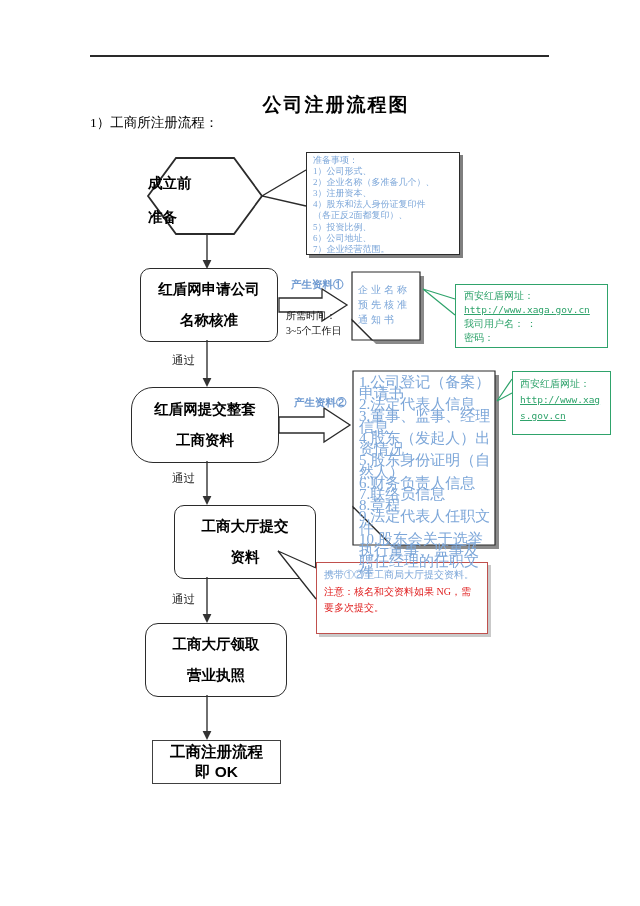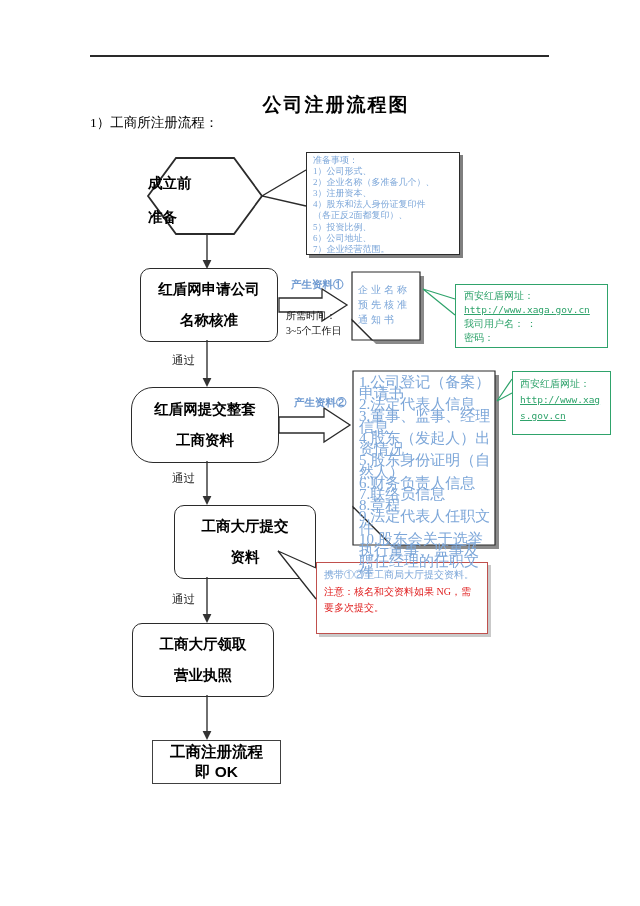--- a/index.html
+++ b/index.html
@@ -155,21 +155,21 @@
     <div>资料</div>
   </div>
 
   <div class="abs notebox">
     <div class="l1">携带①②至工商局大厅提交资料。</div>
     <div class="l2">注意：核名和交资料如果 NG，需要多次提交。</div>
   </div>
 
   <div class="abs slabel" style="left:172px;top:592px;">通过</div>
 
-  <div class="abs fbox" style="left:132px;top:623px;width:140px;height:72px;">
+  <div class="abs fbox" style="left:145px;top:623px;width:140px;height:72px;border-radius:13px;">
     <div>工商大厅领取</div>
     <div>营业执照</div>
   </div>
 
   <div class="abs fbox-final" style="left:152px;top:740px;width:127px;height:42px;">
     <div>工商注册流程</div>
     <div>即 OK</div>
   </div>
 
 </div>

